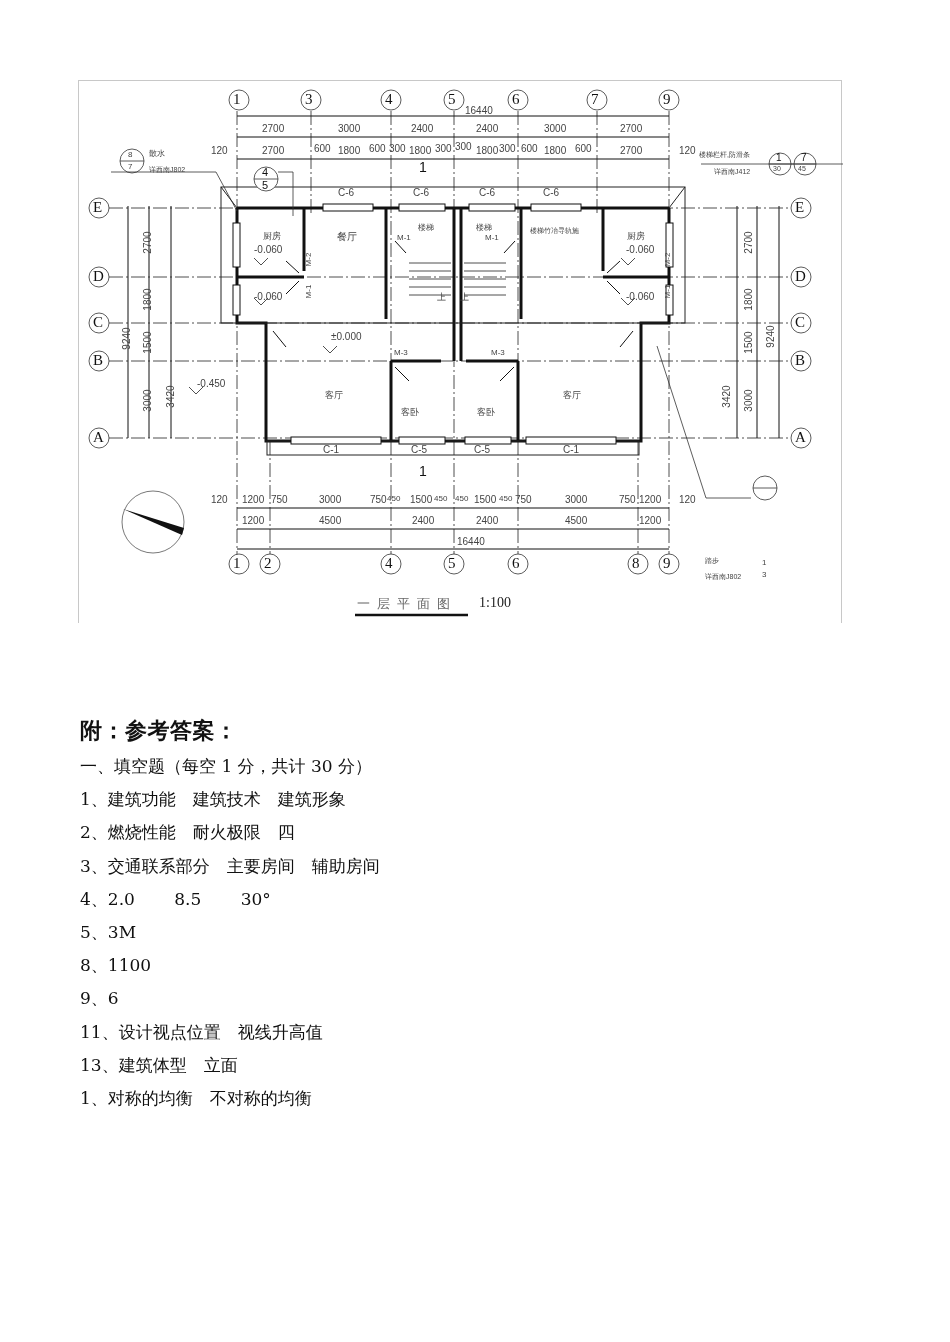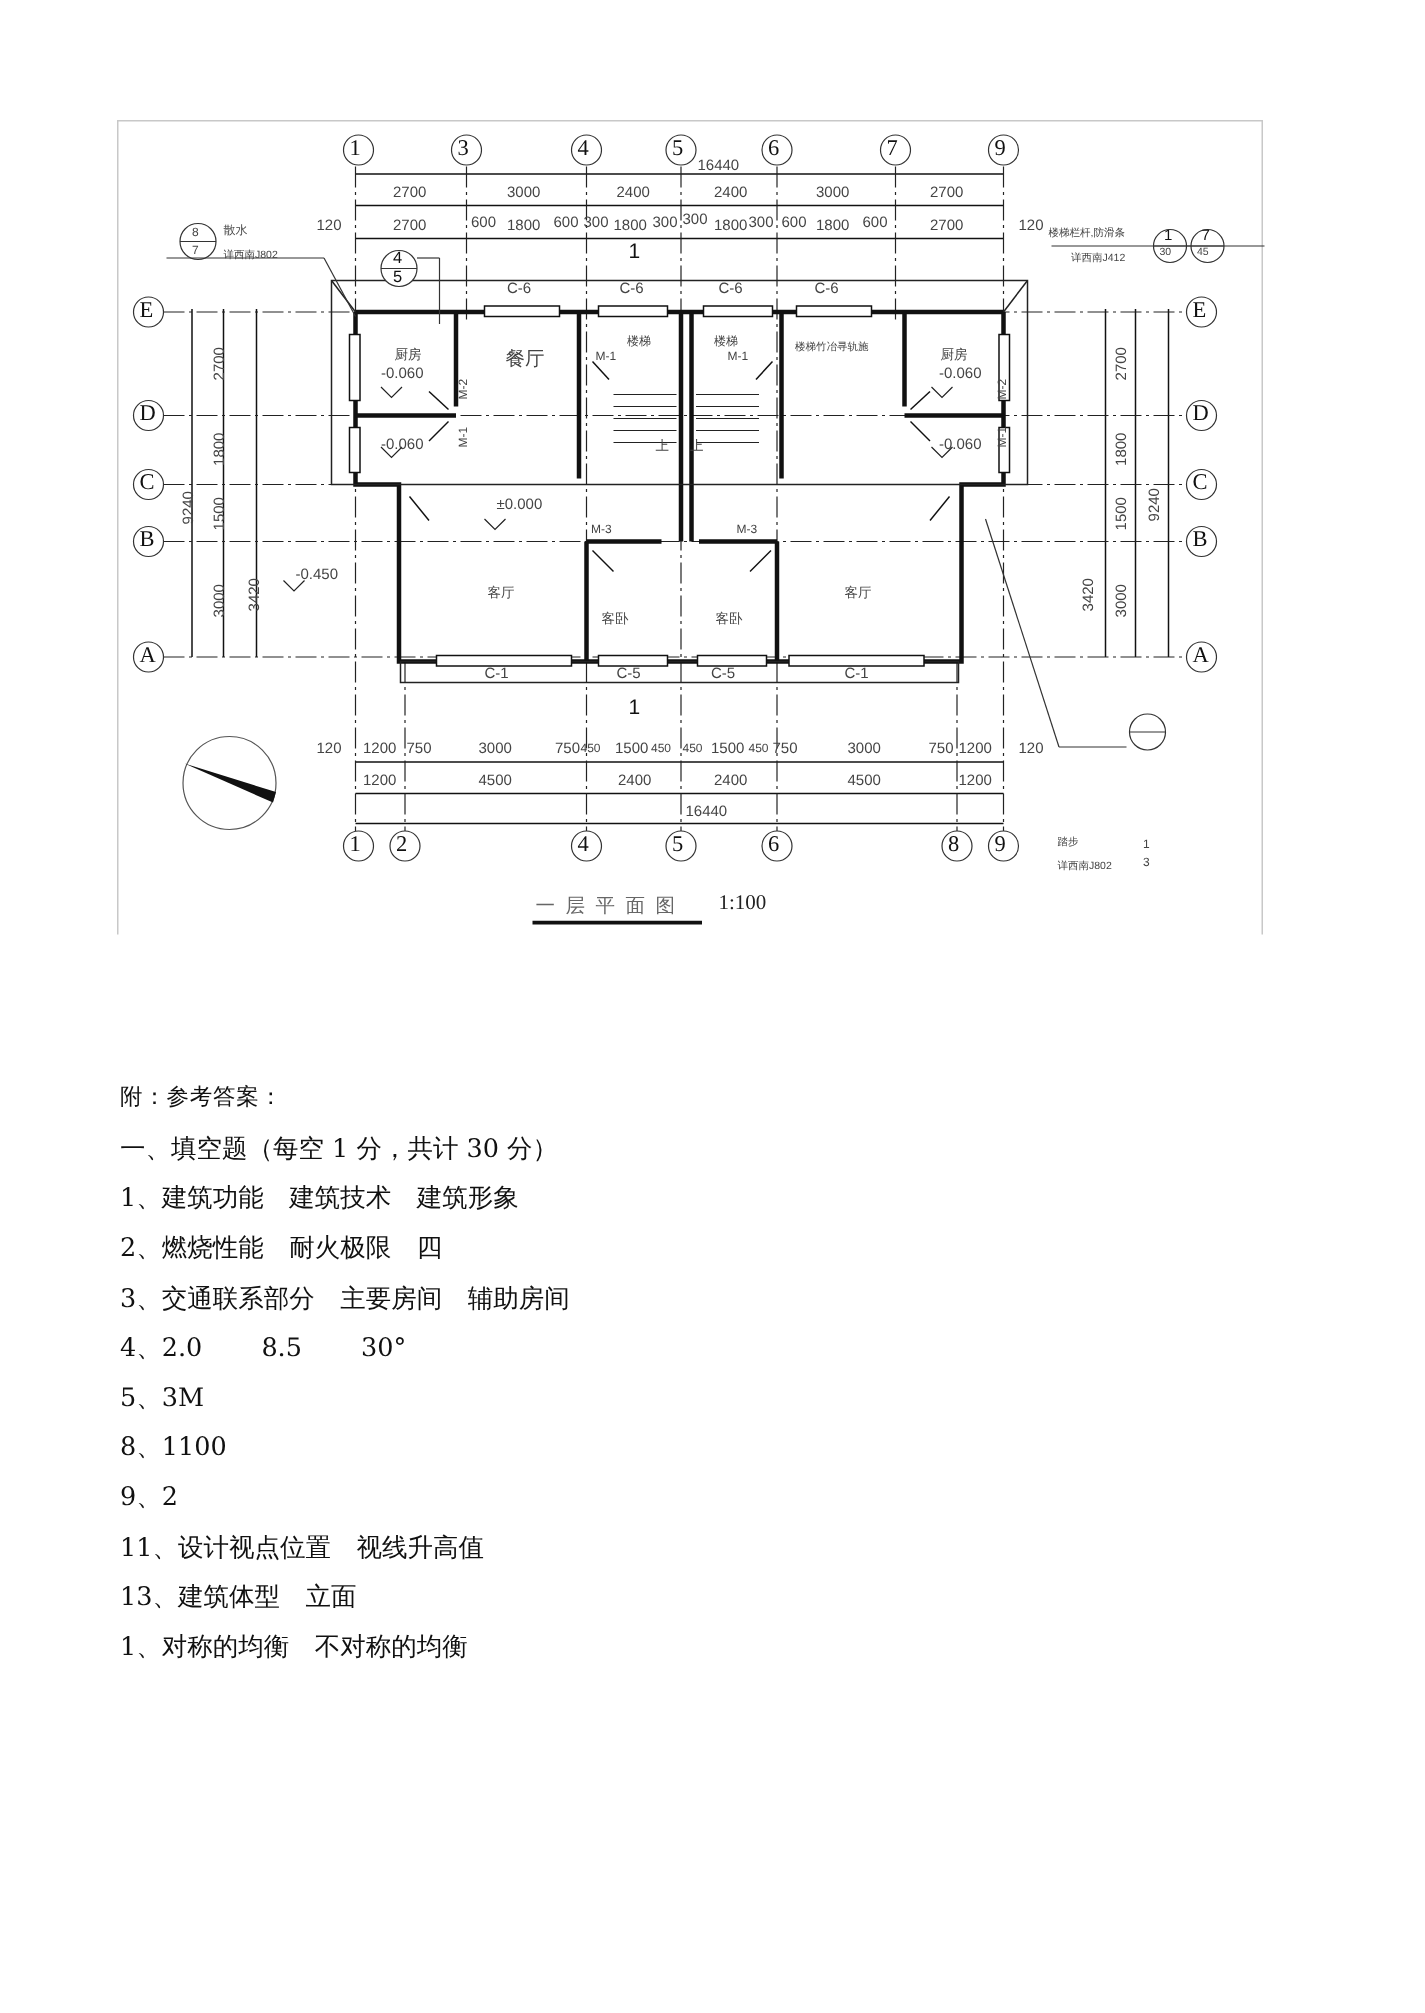--- a/index.html
+++ b/index.html
@@ -3,22 +3,22 @@
   <meta charset="utf-8">
   <style>
     html, body { margin: 0; padding: 0; background: #ffffff; }
     body { width: 950px; height: 1342px; position: relative; overflow: hidden;
            font-family: "DejaVu Serif", "Liberation Serif", serif; color: #111; }
     .figure { position: absolute; left: 78px; top: 80px; width: 764px; height: 543px;
               border-top: 1px solid #c8c8c8; border-left: 1px solid #c8c8c8; border-right: 1px solid #c8c8c8;
               box-sizing: border-box; }
     .figure svg { position: absolute; left: 0; top: 0; }
     .answers { position: absolute; left: 80px; top: 716px; width: 800px; }
-    .answers .heading { font-family: "DejaVu Sans", "Liberation Sans", sans-serif; font-weight: normal;
-                        font-size: 15px; line-height: 30px; margin: 0 0 4px 0; letter-spacing: 0.5px; }
+    .answers .heading { font-family: "DejaVu Sans", "Liberation Sans", sans-serif; font-weight: bold;
+                        font-size: 22px; line-height: 30px; margin: 0 0 4px 0; letter-spacing: 0.5px; }
     .answers .line { font-size: 17px; line-height: 33.2px; white-space: pre; }
   </style>
 </head>
 <body>
 
 <div class="figure">
   <svg width="764" height="543" viewBox="78 80 764 543" xmlns="http://www.w3.org/2000/svg">
     <g stroke="#111" fill="none" stroke-width="1">
 
       <line x1="236" y1="115" x2="668" y2="115"></line>
@@ -271,21 +271,21 @@
     <span style="position:absolute;left:80px;top:310px;transform:rotate(-90deg);">3420</span>
 
     <span style="position:absolute;left:680px;top:250px;transform:rotate(-90deg);">9240</span>
     <span style="position:absolute;left:658px;top:156px;transform:rotate(-90deg);">2700</span>
     <span style="position:absolute;left:658px;top:213px;transform:rotate(-90deg);">1800</span>
     <span style="position:absolute;left:658px;top:256px;transform:rotate(-90deg);">1500</span>
     <span style="position:absolute;left:658px;top:314px;transform:rotate(-90deg);">3000</span>
     <span style="position:absolute;left:636px;top:310px;transform:rotate(-90deg);">3420</span>
 
     <span style="position:absolute;left:184px;top:149px;font-size:9px;">厨房</span>
-    <span style="position:absolute;left:258px;top:149px;font-size:13px;">餐厅</span>
+    <span style="position:absolute;left:258px;top:149px;font-size:10px;">餐厅</span>
     <span style="position:absolute;left:246px;top:308px;font-size:9px;">客厅</span>
     <span style="position:absolute;left:322px;top:325px;font-size:9px;">客卧</span>
     <span style="position:absolute;left:398px;top:325px;font-size:9px;">客卧</span>
     <span style="position:absolute;left:484px;top:308px;font-size:9px;">客厅</span>
     <span style="position:absolute;left:548px;top:149px;font-size:9px;">厨房</span>
     <span style="position:absolute;left:339px;top:141px;font-size:8px;">楼梯</span>
     <span style="position:absolute;left:397px;top:141px;font-size:8px;">楼梯</span>
     <span style="position:absolute;left:358px;top:210px;font-size:9px;">上</span>
     <span style="position:absolute;left:381px;top:210px;font-size:9px;">上</span>
 
@@ -341,17 +341,17 @@
 
 <div class="answers">
   <div class="heading">附：参考答案：</div>
   <div class="line">一、填空题（每空 1 分，共计 30 分）</div>
   <div class="line">1、建筑功能　建筑技术　建筑形象</div>
   <div class="line">2、燃烧性能　耐火极限　四</div>
   <div class="line">3、交通联系部分　主要房间　辅助房间</div>
   <div class="line">4、2.0　　 8.5　　 30°</div>
   <div class="line">5、3M</div>
   <div class="line">8、1100</div>
-  <div class="line">9、2</div>
+  <div class="line">9、6</div>
   <div class="line">11、设计视点位置　视线升高值</div>
   <div class="line">13、建筑体型　立面</div>
   <div class="line">1、对称的均衡　不对称的均衡</div>
 </div>
 
 </body></html>

